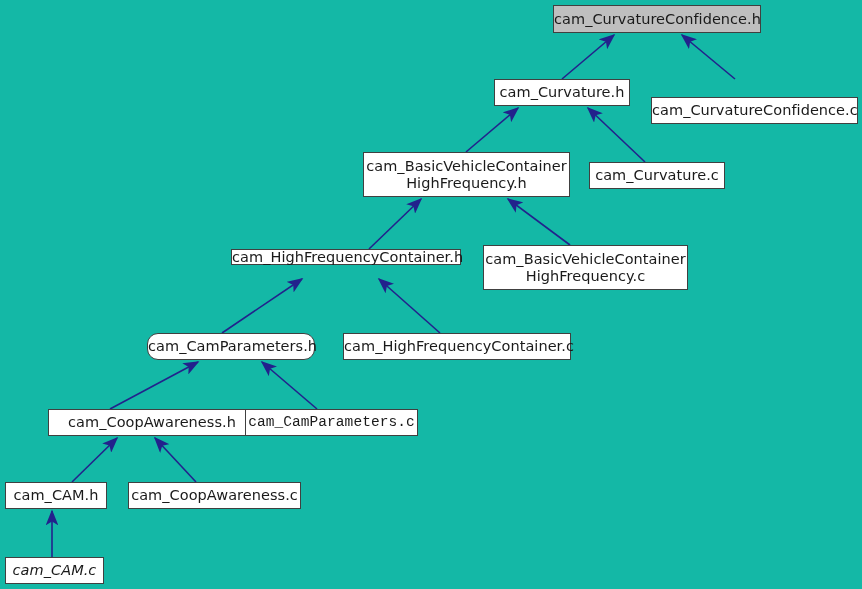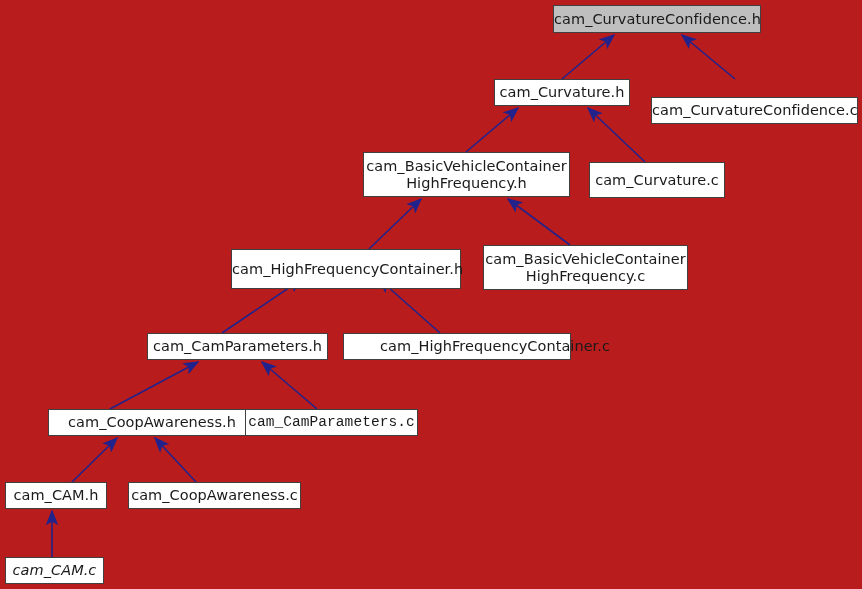--- a/index.html
+++ b/index.html
@@ -4,21 +4,21 @@
 <style>
   html, body {
     margin: 0;
     padding: 0;
     background: #ffffff;
   }
   #graph {
     position: relative;
     width: 862px;
     height: 589px;
-    background: #b91c1c;
+    background: #14b8a6;
     font-family: "DejaVu Sans", "Liberation Sans", sans-serif;
     overflow: hidden;
   }
   #edges {
     position: absolute;
     left: 0;
     top: 0;
     width: 862px;
     height: 589px;
     pointer-events: none;
@@ -73,25 +73,25 @@
         <line x1="196" y1="482" x2="155" y2="438" stroke="#22228c" stroke-width="1.6" marker-end="url(#arrowhead)"></line>
         <line x1="52" y1="557" x2="52" y2="511" stroke="#22228c" stroke-width="1.6" marker-end="url(#arrowhead)"></line>
       </g>
   </svg>
   <div id="node-layer">
       <div class="node highlight" style="left: 553px; top: 5px; width: 208px; height: 28px;"><span class="label">cam_CurvatureConfidence.h</span></div>
       <div class="node" style="left: 494px; top: 79px; width: 136px; height: 27px;"><span class="label">cam_Curvature.h</span></div>
       <div class="node" style="left: 651px; top: 79px; width: 207px; height: 27px; margin-top: 18px;"><span class="label">cam_CurvatureConfidence.c</span></div>
       <div class="node" style="left: 363px; top: 152px; width: 207px; height: 45px;"><span class="label">cam_BasicVehicleContainer
 HighFrequency.h</span></div>
-      <div class="node" style="left: 589px; top: 162px; width: 136px; height: 36px;"><span class="label">cam_Curvature.c</span></div>
-      <div class="node" style="left: 231px; top: 249px; width: 230px; height: 40px;"><span class="label">cam_HighFrequencyContainer.h</span></div>
+      <div class="node" style="left: 589px; top: 162px; width: 136px; height: 27px;"><span class="label">cam_Curvature.c</span></div>
+      <div class="node" style="left: 231px; top: 249px; width: 230px; height: 16px;"><span class="label">cam_HighFrequencyContainer.h</span></div>
       <div class="node" style="left: 483px; top: 245px; width: 205px; height: 45px;"><span class="label">cam_BasicVehicleContainer
 HighFrequency.c</span></div>
-      <div class="node" style="left: 147px; top: 333px; width: 181px; height: 27px;"><span class="label">cam_CamParameters.h</span></div>
-      <div class="node" style="left: 343px; top: 333px; width: 228px; height: 27px; padding-left: 36px;"><span class="label">cam_HighFrequencyContainer.c</span></div>
+      <div class="node" style="left: 147px; top: 333px; width: 168px; height: 27px; border-radius: 11px;"><span class="label">cam_CamParameters.h</span></div>
+      <div class="node" style="left: 343px; top: 333px; width: 228px; height: 27px;"><span class="label">cam_HighFrequencyContainer.c</span></div>
       <div class="node" style="left: 48px; top: 409px; width: 208px; height: 27px;"><span class="label">cam_CoopAwareness.h</span></div>
       <div class="node" style="left: 245px; top: 409px; width: 173px; height: 27px; font-family: Liberation Mono, monospace;"><span class="label">cam_CamParameters.c</span></div>
       <div class="node" style="left: 5px; top: 482px; width: 102px; height: 27px;"><span class="label">cam_CAM.h</span></div>
       <div class="node" style="left: 128px; top: 482px; width: 173px; height: 27px;"><span class="label">cam_CoopAwareness.c</span></div>
       <div class="node" style="left: 5px; top: 557px; width: 99px; height: 27px; font-style: italic;"><span class="label">cam_CAM.c</span></div>
     </div>
 </div>
 
 </body></html>

